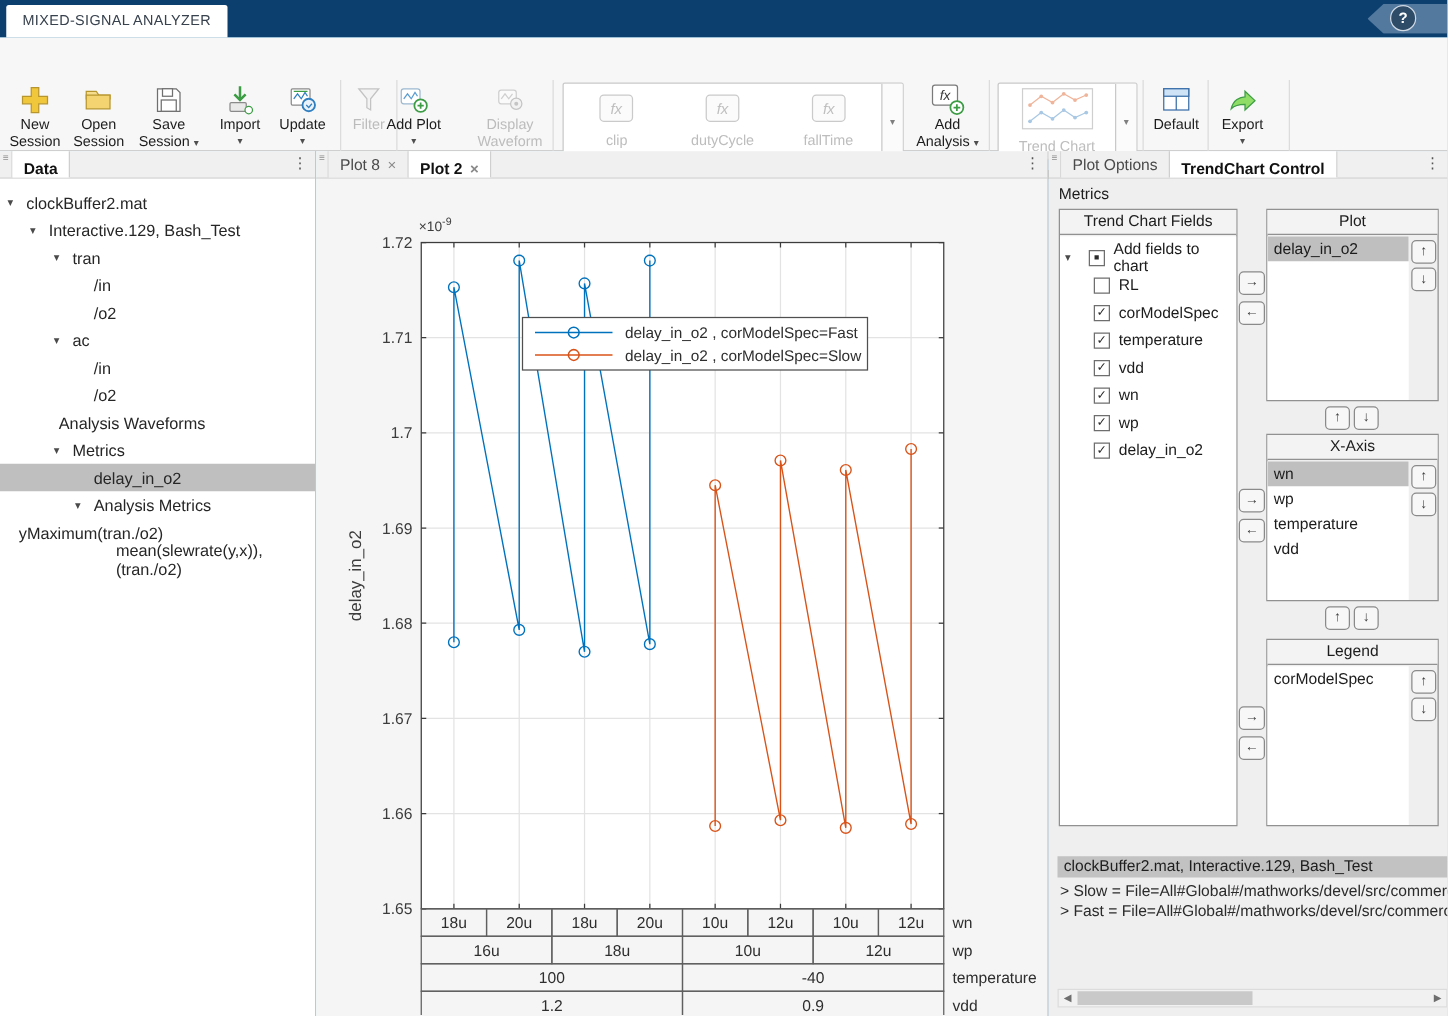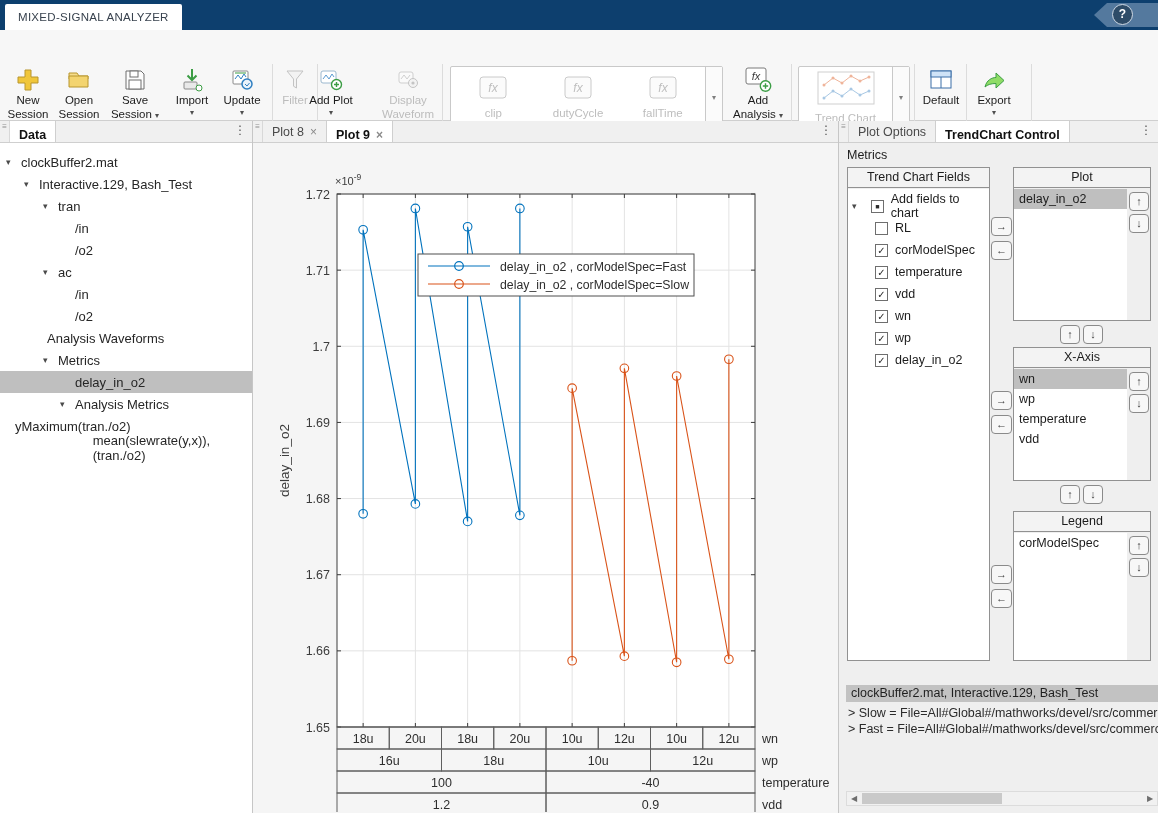--- a/index.html
+++ b/index.html
@@ -394,21 +394,21 @@
     <div class="panel" style="left:253px;width:585px">
       <div class="tabbar">
         <div class="griptab">
             <span>≡</span>
           </div>
         <div class="tab">
           <span>Plot 8</span>
           <span class="x">×</span>
         </div>
         <div class="tab active">
-          <span>Plot 9</span>
+          <span>Plot 2</span>
           <span class="x">×</span>
         </div>
         <span class="kebab">⋮</span>
       </div>
       <div class="figure">
         <svg id="trend-svg" width="585" height="669">
             <rect x="84" y="51" width="418" height="533" fill="#ffffff"></rect>
             <line x1="84" y1="51" x2="502" y2="51" stroke="#e3e3e3"></line>
             <line x1="84" y1="127.14285714285717" x2="502" y2="127.14285714285717" stroke="#e3e3e3"></line>
             <line x1="84" y1="203.28571428571428" x2="502" y2="203.28571428571428" stroke="#e3e3e3"></line>

